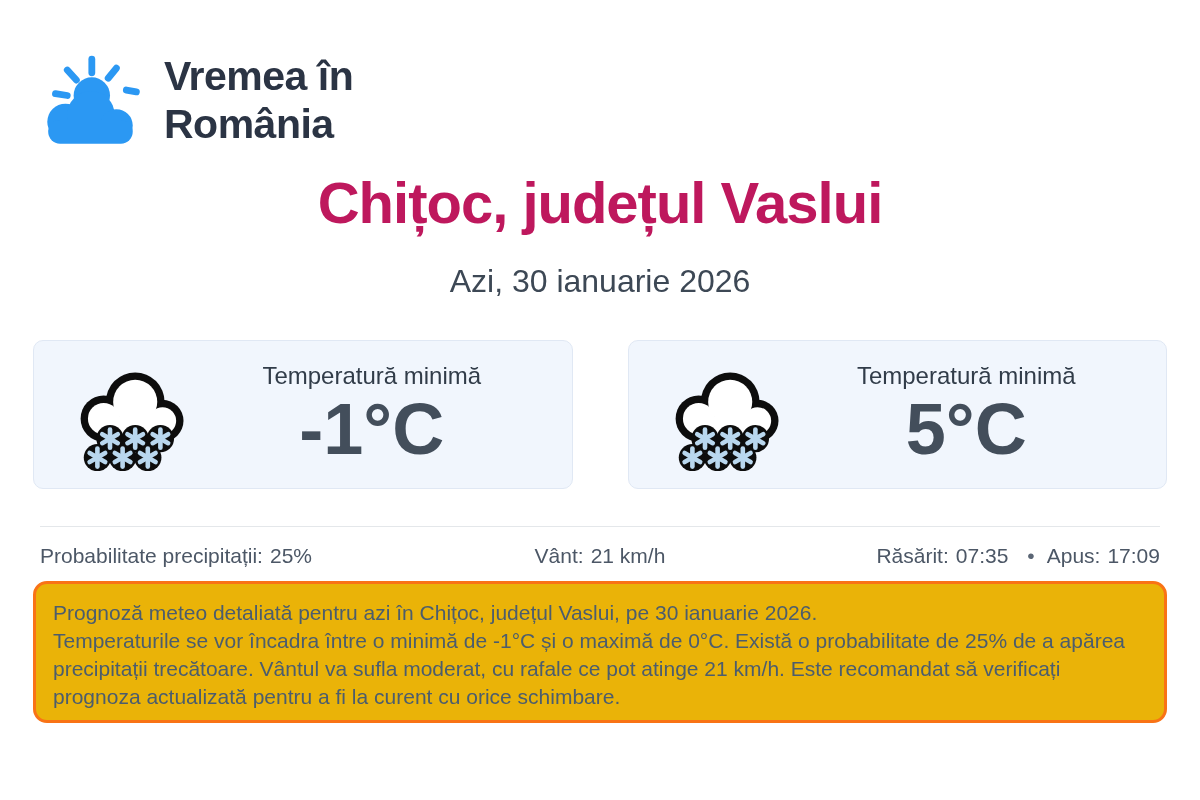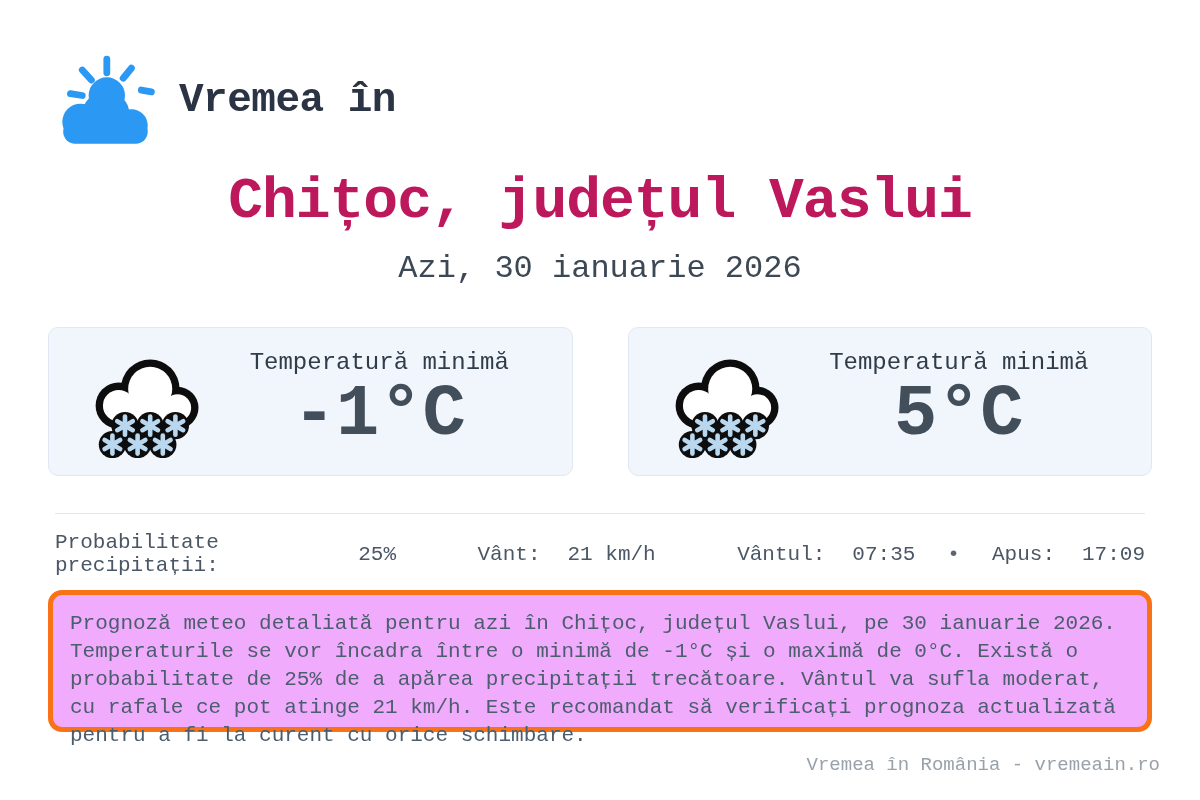--- a/index.html
+++ b/index.html
@@ -1,50 +1,50 @@
 <!DOCTYPE html>
 <html><head>
 <meta charset="utf-8">
 <style>
   * { margin: 0; padding: 0; box-sizing: border-box; }
   html, body { width: 1200px; height: 800px; background: #ffffff; }
   body { font-family: "Liberation Sans", sans-serif; color: #3d4855; }
 
-  .page { position: relative; width: 1200px; height: 800px; padding: 0 48px; overflow: hidden; font-family: Liberation Mono, monospace; }
+  .page { position: relative; width: 1200px; height: 800px; padding: 0 33px; overflow: hidden; }
 
   
   .logo-row { display: flex; align-items: center; gap: 24px; padding-top: 52px; margin-left: 7px; width: fit-content; }
   .logo-icon { width: 100px; height: 97px; flex: 0 0 auto; }
   .logo-text { font-size: 41px; font-weight: 700; line-height: 1.17; color: #2b3444; letter-spacing: -0.5px; }
 
   
   .page-title { text-align: center; font-size: 58px; font-weight: 700; color: #be185d; margin-top: 20px; letter-spacing: -1px; }
-  .page-subtitle { text-align: center; font-size: 32px; font-weight: 400; color: #3d4855; margin-top: 16px; }
+  .page-subtitle { text-align: center; font-size: 32px; font-weight: 400; color: #3d4855; margin-top: 27px; }
 
   
   .cards-row { display: flex; gap: 55px; margin-top: 40px; }
   .temp-card { flex: 1; height: 149px; background: #f1f6fd; border: 1px solid #e0e8f4; border-radius: 10px;
                display: flex; align-items: center; padding: 0 22px; }
   .card-icon { width: 126px; height: 113px; flex: 0 0 auto; margin-left: 12px; }
   .card-text { flex: 1; text-align: center; }
   .card-label { font-size: 24px; color: #313c49; margin-bottom: 2px; }
   .card-value { font-size: 72px; font-weight: 700; color: #434e5b; line-height: 1.05; }
 
   
   .stats-row { display: flex; margin: 37px 7px 0 7px; border-top: 1px solid #e4e7ea; padding-top: 17px;
                font-size: 21px; color: #4c5766; }
-  .stat { flex: 1; display: flex; align-items: center; gap: 20px; }
+  .stat { flex: 1; display: flex; align-items: center; }
   .stat-center { justify-content: center; }
   .stat-right { justify-content: flex-end; }
   .stat .lbl { margin-right: 7px; }
   .stat .sep { margin: 0 12px; color: #5b6675; }
-  .stat .gap { }
+  .stat .gap { margin-right: 7px; }
 
   
-  .desc-box { margin-top: 13px; height: 142px; background: #f0abfc; border: 5px solid #f97316; border-radius: 14px;
+  .desc-box { margin-top: 13px; height: 142px; background: #eab308; border: 3px solid #f97316; border-radius: 14px;
               padding: 15px 17px; font-size: 21px; line-height: 28px; color: #4c5d6d;
               white-space: pre-line; overflow: visible; }
 
   
   .footer-credit { position: absolute; right: 40px; bottom: 24px; font-size: 19px; color: #99a1aa; }
 </style>
 </head>
 <body>
 
 <div class="page">
@@ -61,20 +61,21 @@
       <g fill="#2b98f3">
         <circle cx="57" cy="47" r="20"></circle>
         <circle cx="28" cy="76" r="20"></circle>
         <circle cx="56" cy="68" r="26"></circle>
         <circle cx="84" cy="80" r="18"></circle>
         <rect x="9" y="74" width="93" height="26" rx="13"></rect>
       </g>
     </svg>
     <div class="logo-text">
       <div>Vremea în</div>
+      <div>România</div>
     </div>
   </div>
 
   <h1 class="page-title">Chițoc, județul Vaslui</h1>
   <div class="page-subtitle">Azi, 30 ianuarie 2026</div>
 
   <div class="cards-row">
 
     <section class="temp-card">
       <svg class="card-icon" viewBox="0 0 120 104" aria-hidden="true">
@@ -158,26 +159,25 @@
   <div class="stats-row">
     <div class="stat">
       <span class="lbl">Probabilitate precipitații:</span>
       <span class="val">25%</span>
     </div>
     <div class="stat stat-center">
       <span class="lbl">Vânt:</span>
       <span class="val">21 km/h</span>
     </div>
     <div class="stat stat-right">
-      <span class="lbl">Vântul:</span>
+      <span class="lbl">Răsărit:</span>
       <span class="val gap">07:35</span>
       <span class="sep">•</span>
       <span class="lbl">Apus:</span>
       <span class="val">17:09</span>
     </div>
   </div>
 
   <div class="desc-box">Prognoză meteo detaliată pentru azi în Chițoc, județul Vaslui, pe 30 ianuarie 2026.
 Temperaturile se vor încadra între o minimă de -1°C și o maximă de 0°C. Există o probabilitate de 25% de a apărea precipitații trecătoare. Vântul va sufla moderat, cu rafale ce pot atinge 21 km/h. Este recomandat să verificați prognoza actualizată pentru a fi la curent cu orice schimbare.</div>
 
-  <div class="footer-credit">Vremea în România - vremeain.ro</div>
 
 </div>
 
 </body></html>

